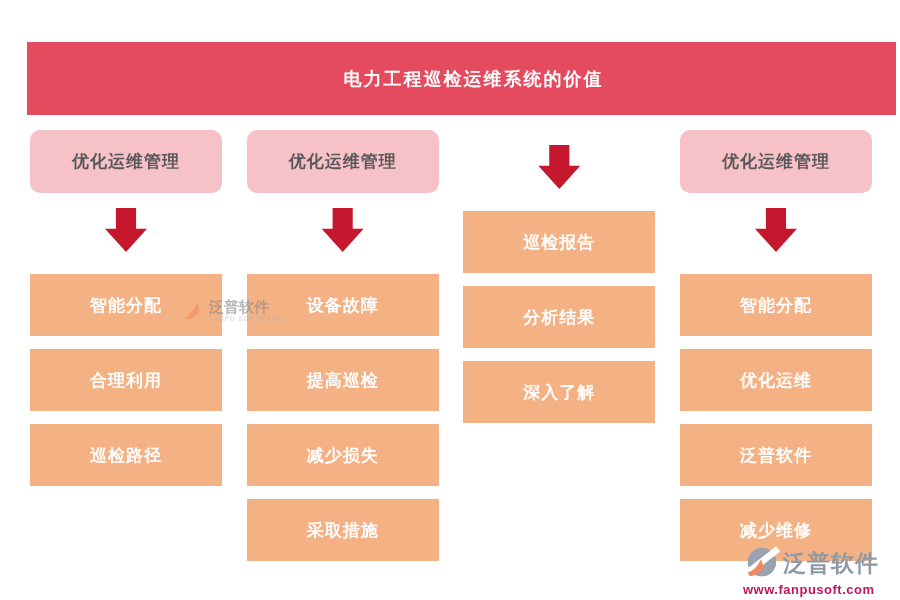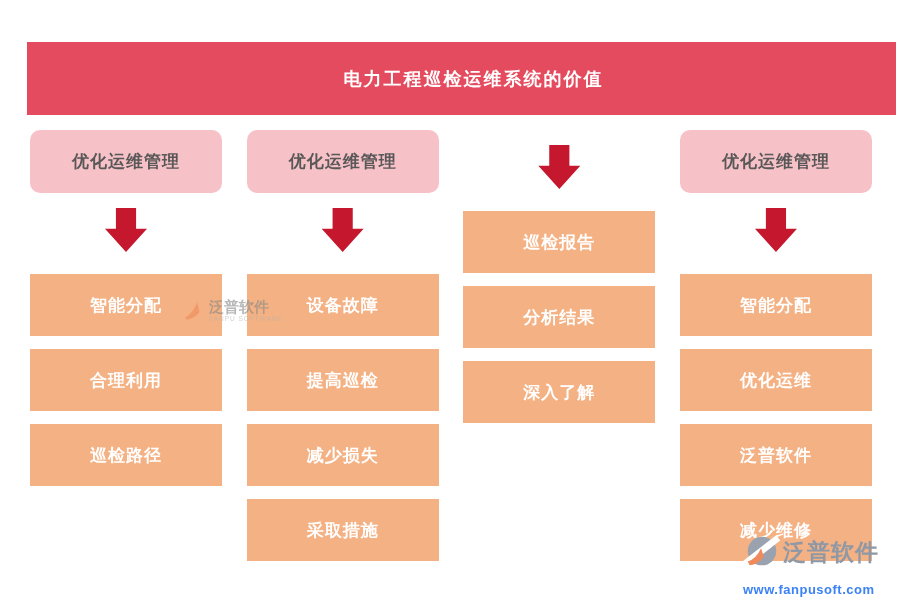--- a/index.html
+++ b/index.html
@@ -45,21 +45,21 @@
   .wm-center .txt{display:flex;flex-direction:column;line-height:1;}
   .wm-center .brand{font-size:15px;color:#8a8a8a;font-weight:bold;}
   .wm-center .brand-en{font-size:6.5px;color:#b9b2ac;letter-spacing:1px;margin-top:2px;}
   
   .wm-br{
     position:absolute;right:7px;bottom:4px;width:150px;
     display:flex;flex-direction:column;align-items:flex-start;line-height:1;
   }
   .wm-br .row{display:flex;align-items:center;gap:2px;}
   .wm-br .brand{font-size:23px;font-weight:bold;color:#8f98a5;letter-spacing:1px;}
-  .wm-br .url{font-size:13px;font-weight:bold;color:#3b82f6;margin-top:12px;letter-spacing:.5px;}
+  .wm-br .url{font-size:13px;font-weight:bold;color:#be185d;margin-top:1px;letter-spacing:.5px;}
 </style>
 </head>
 <body>
 
 <div class="banner">电力工程巡检运维系统的价值</div>
 
 <div class="columns">
 
   <div class="col">
     <div class="head">优化运维管理</div>

